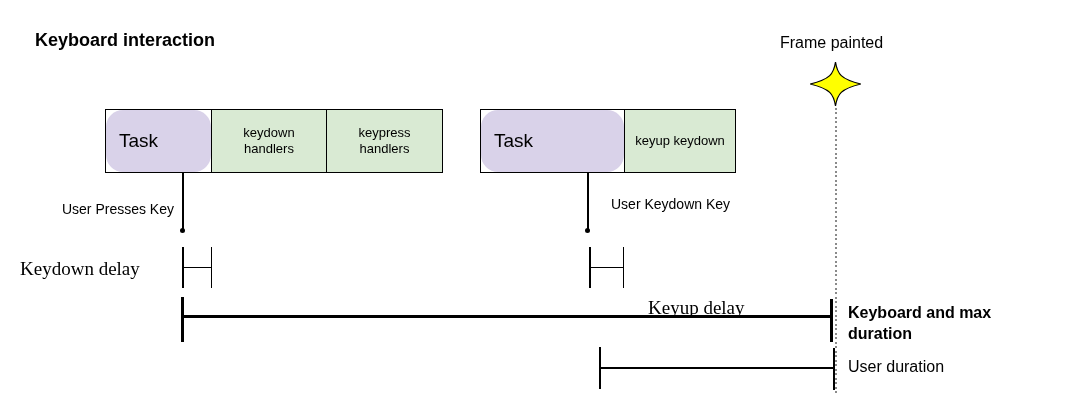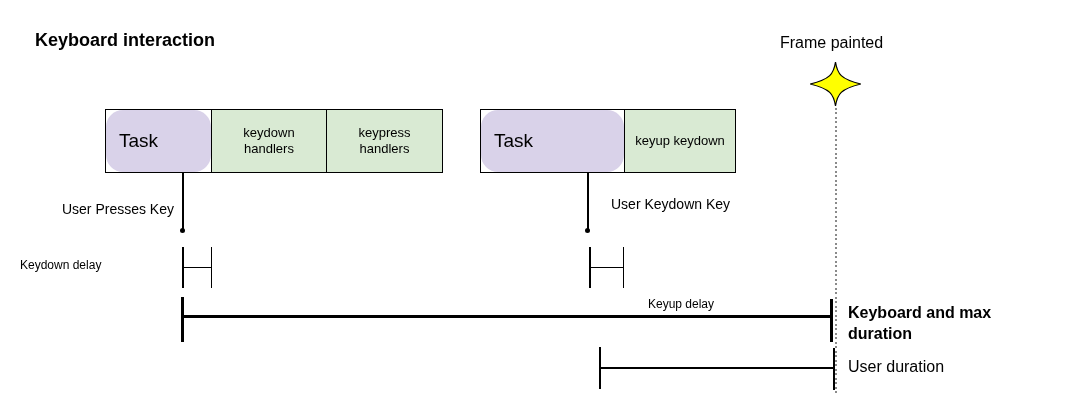--- a/index.html
+++ b/index.html
@@ -41,21 +41,21 @@
   .wrap2{max-width:80px;display:inline-block;}
   .vline{width:1.5px;background:#000;}
   .arrow1-line{left:182px;top:173px;height:56px;}
   .arrow2-line{left:587px;top:173px;height:56px;}
   .dot{width:5px;height:5px;border-radius:50%;background:#000;}
   .arrow1-dot{left:180px;top:228px;}
   .arrow2-dot{left:585px;top:228px;}
   .event-label{font-size:14px;}
   .event1{left:40px;top:201px;width:134px;text-align:right;}
   .event2{left:611px;top:196px;}
-  .delay-label{font-size:12px;}
+  .delay-label{font-size:19px;font-family:Liberation Serif, serif;}
   .delay1{left:20px;top:258px;}
   .delay2{left:648px;top:254px;margin-top:43px;}
   .interval{top:247px;height:41px;}
   .interval .tick{position:absolute;top:0;width:1.5px;height:100%;background:#000;}
   .interval .tick.left{left:0;}
   .interval .tick.right{right:0;}
   .interval .mid{position:absolute;left:0;right:0;top:19.5px;height:1.5px;background:#000;}
   .kd-interval{left:182px;width:30px;}
   .ku-interval{left:589px;width:35px;}
   .kd-line{left:183px;top:315px;width:649px;height:3px;background:#000;}

